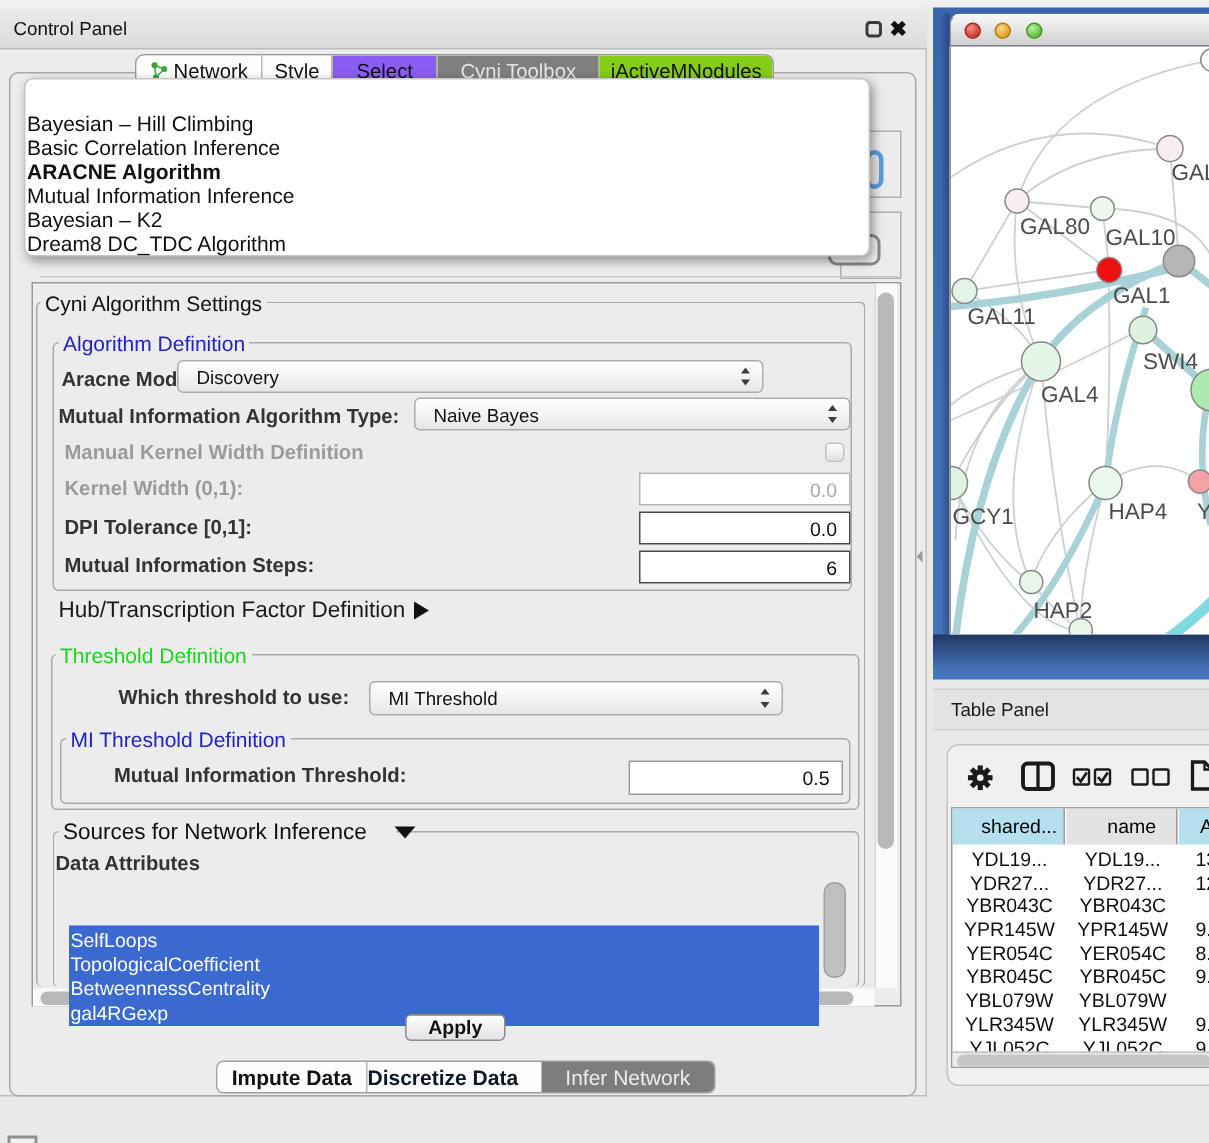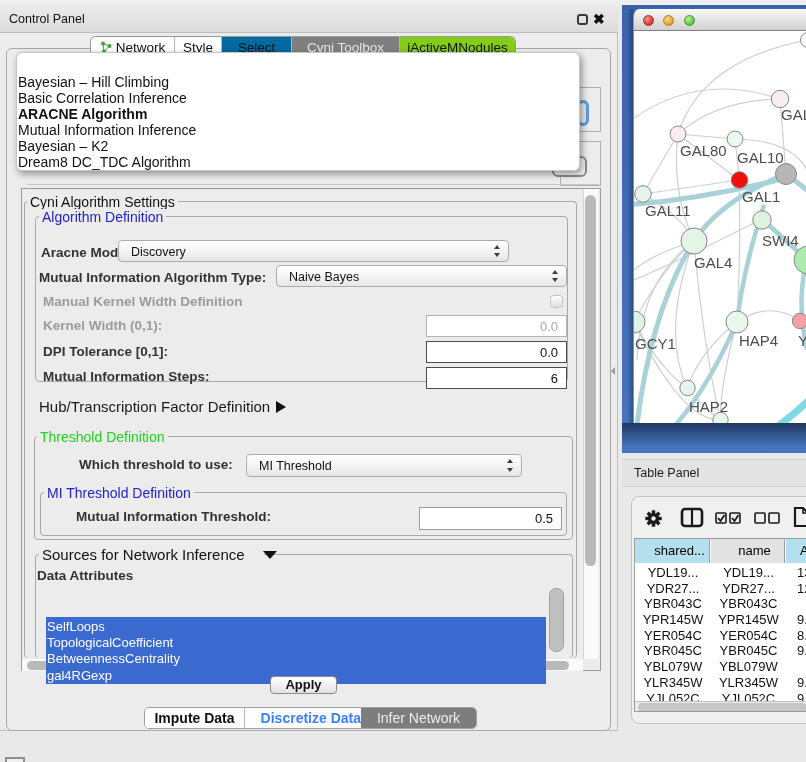--- a/index.html
+++ b/index.html
@@ -201,21 +201,21 @@
 
 <div id="tabs" class="abs" style="left:90px; top:36px; height:22px;">
     <div style="display:flex; height:22px; border:1px solid #9a9a9a; border-bottom:none; border-radius:6px 6px 0 0; overflow:hidden; background:#fff;">
       <div style="height:22px; line-height:21px; text-align:center; font-size:13.5px; width:83px;background:#fdfdfd; color:#111;"><svg width="13" height="13" style="vertical-align:-2px; margin-right:3px;" viewBox="0 0 13 13">
           <circle cx="3" cy="2.5" r="2" fill="#39a839"></circle>
           <circle cx="9.5" cy="5" r="2" fill="#39a839"></circle>
           <circle cx="4" cy="10.5" r="2" fill="#39a839"></circle>
           <path d="M3,2.5 L9.5,5 L4,10.5 Z" fill="none" stroke="#39a839" stroke-width="1"></path>
         </svg>Network</div>
       <div style="height:22px; line-height:21px; text-align:center; font-size:13.5px; width:47px;background:#fdfdfd; color:#111;border-left:1px solid #b5b5b5;">Style</div>
-      <div style="height:22px; line-height:21px; text-align:center; font-size:13.5px; width:70px;background:#0369a1; color:#111;border-left:1px solid #b5b5b5;">Select</div>
+      <div style="height:22px; line-height:21px; text-align:center; font-size:13.5px; width:70px;background:#8b5cf6; color:#111;border-left:1px solid #b5b5b5;">Select</div>
       <div style="height:22px; line-height:21px; text-align:center; font-size:13.5px; width:108px;background:#7f7f7f; color:#e6e6e6;border-left:1px solid #b5b5b5;">Cyni Toolbox</div>
       <div style="height:22px; line-height:21px; text-align:center; font-size:13.5px; width:116px;background:#84cc16; color:#111;border-left:1px solid #b5b5b5;">jActiveMNodules</div>
     </div>
   </div>
 
 <div class="abs" style="left:560px; top:87px; width:41px; height:45px; border:1px solid #b0b0b0;"></div>
 <div class="abs" style="left:577px; top:100px; width:12px; height:26px; border:3px solid #5b9ce0; border-radius:6px; background:#e8e8e8;"></div>
 <div class="abs" style="left:560px; top:141px; width:41px; height:45px; border:1px solid #b0b0b0;"></div>
 <div class="abs" style="left:552px; top:156px; width:35px; height:21px; border:2px solid #8a8a8a; border-radius:6px; background:#f5f5f5;"></div>
 
@@ -226,21 +226,21 @@
 <div class="abs" style="left:583px; top:189px; width:15px; height:470px; background:#fafafa; border-left:1px solid #d5d5d5;"></div>
 <div class="abs" style="left:585px; top:195px; width:11px; height:371px; background:#b9b9b9; border-radius:6px;"></div>
 
 <div class="abs" style="left:22px; top:659px; width:561px; height:12px; background:#fafafa;"></div>
 <div class="abs" style="left:27px; top:661px; width:542px; height:9px; background:#b9b9b9; border-radius:5px;"></div>
 
 <div class="group" style="left:24px; top:201px; width:553px; height:457px; border-bottom:none;">
   <div class="gtitle" style="left:2px; color:#111;">Cyni Algorithm Settings</div>
 </div>
 
-<div class="group" style="left:35px; top:216px; width:533px; height:166px;">
+<div class="group" style="left:35px; top:228px; width:533px; height:166px;">
   <div class="gtitle" style="left:3px; color:#2222cc;">Algorithm Definition</div>
 </div>
 <div class="lbl" style="left:41px; top:245px;">Aracne Mode:</div>
 <div class="combo" style="left:118px; top:240px; width:391px; height:22px;">
     <span class="ctext">Discovery</span>
     <i class="tri-u"></i>
     <i class="tri-d"></i>
   </div>
 <div class="lbl" style="left:39px; top:270px;">Mutual Information Algorithm Type:</div>
 <div class="combo" style="left:276px; top:265px; width:291px; height:22px;">
@@ -283,21 +283,21 @@
 <div class="abs" style="left:46px; top:617px; width:500px; height:67px; background:#3a69cf; color:#fff; font-size:13px; overflow:hidden;">
   <div style="padding:2px 0 0 1px; line-height:16.2px;">SelfLoops<br>TopologicalCoefficient<br>BetweennessCentrality<br>gal4RGexp</div>
 </div>
 <div class="abs" style="left:549px; top:588px; width:15px; height:64px; background:#c0c0c0; border:1px solid #a0a0a0; border-radius:7px;"></div>
 
 <div class="abs" style="left:270px; top:676px; width:67px; height:18px; background:linear-gradient(#ffffff,#e2e2e2); border:1px solid #8a8a8a; border-radius:4px; text-align:center; font-size:13px; font-weight:bold; line-height:16px; color:#111;">Apply</div>
 
 <div id="btabs" class="abs" style="left:144px; top:707px; height:22px;">
     <div style="display:flex; height:22px; border:1px solid #9f9f9f; border-radius:5px; overflow:hidden; background:#fff;">
       <div style="height:22px; line-height:21px; text-align:center; font-size:14px; font-weight:bold; width:99px;background:#fdfdfd; color:#111;">Impute Data</div>
-      <div style="height:22px; line-height:21px; text-align:right; font-size:14px; font-weight:bold; width:117px;background:#fdfdfd; color:#3b82f6;border-left:1px solid #b5b5b5;">Discretize Data</div>
+      <div style="height:22px; line-height:21px; text-align:left; font-size:14px; font-weight:bold; width:117px;background:#fdfdfd; color:#0f172a;border-left:1px solid #b5b5b5;">Discretize Data</div>
       <div style="height:22px; line-height:21px; text-align:center; font-size:14px; font-weight:bold; width:115px;background:#7d7d7d; color:#ececec; font-weight:normal;">Infer Network</div>
     </div>
   </div>
 
 <div class="abs" style="left:5px; top:757px; width:20px; height:10px; background:#f0f0f0; border:2px solid #8f8f8f;"></div>
 
 <div class="abs" style="left:611px; top:367px; width:0; height:0; border-right:4px solid #9a9a9a; border-top:4px solid transparent; border-bottom:4px solid transparent;"></div>
 
 <div class="abs" style="left:16px; top:52px; width:564px; height:119px; background:#fff; border:1px solid #c6c6c6; border-radius:6px; box-shadow:2px 3px 7px rgba(0,0,0,0.4); font-size:14px; color:#111;">
   <div class="abs" style="left:1px; top:21px; line-height:16px; white-space:nowrap;">Bayesian – Hill Climbing<br>Basic Correlation Inference<br><span class="b">ARACNE Algorithm</span><br>Mutual Information Inference<br>Bayesian – K2<br>Dream8 DC_TDC Algorithm</div>

